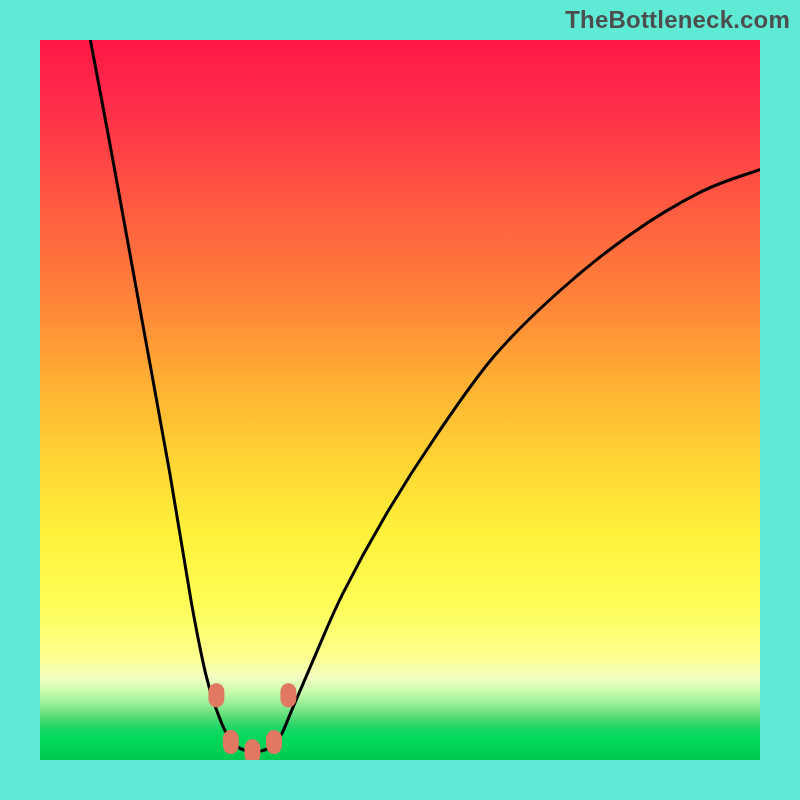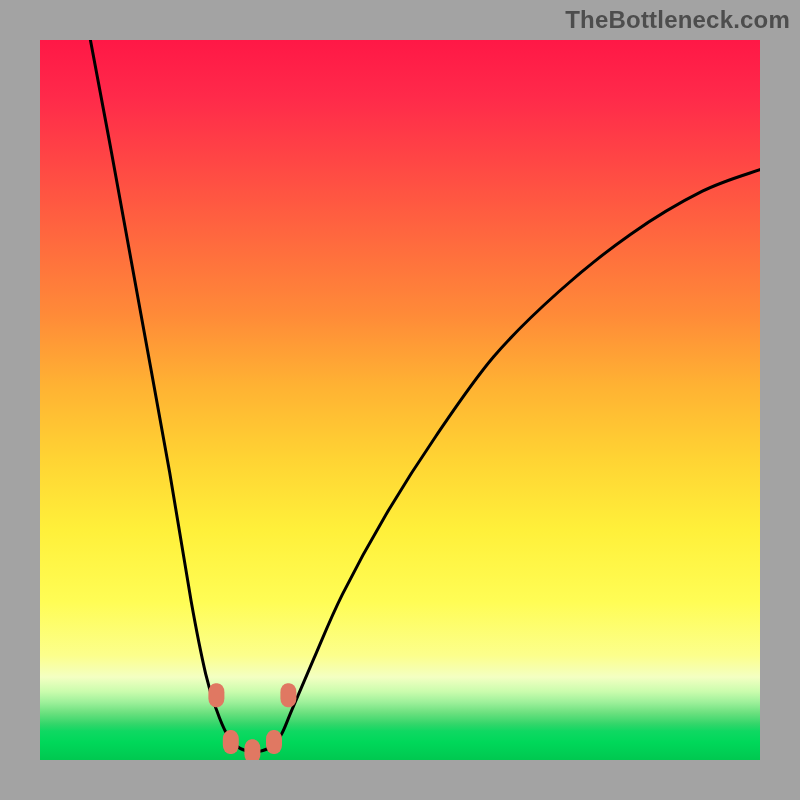--- a/index.html
+++ b/index.html
@@ -9,21 +9,21 @@
     height: 800px;
     background: #000;
     overflow: hidden;
   }
   .frame {
     position: absolute;
     left: 0;
     top: 0;
     width: 800px;
     height: 800px;
-    background: #a3a3a3;
+    background: #5eead4;
   }
   .plot-area {
     position: absolute;
     left: 40px;
     top: 40px;
     width: 720px;
     height: 720px;
     overflow: hidden;
   }
   .gradient {

